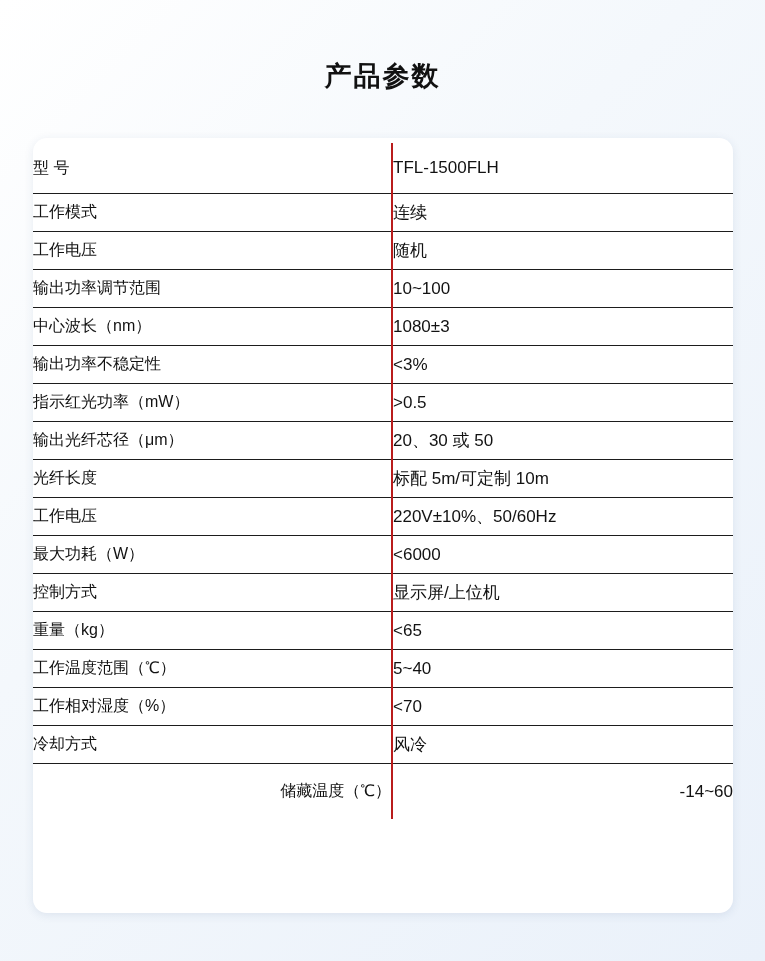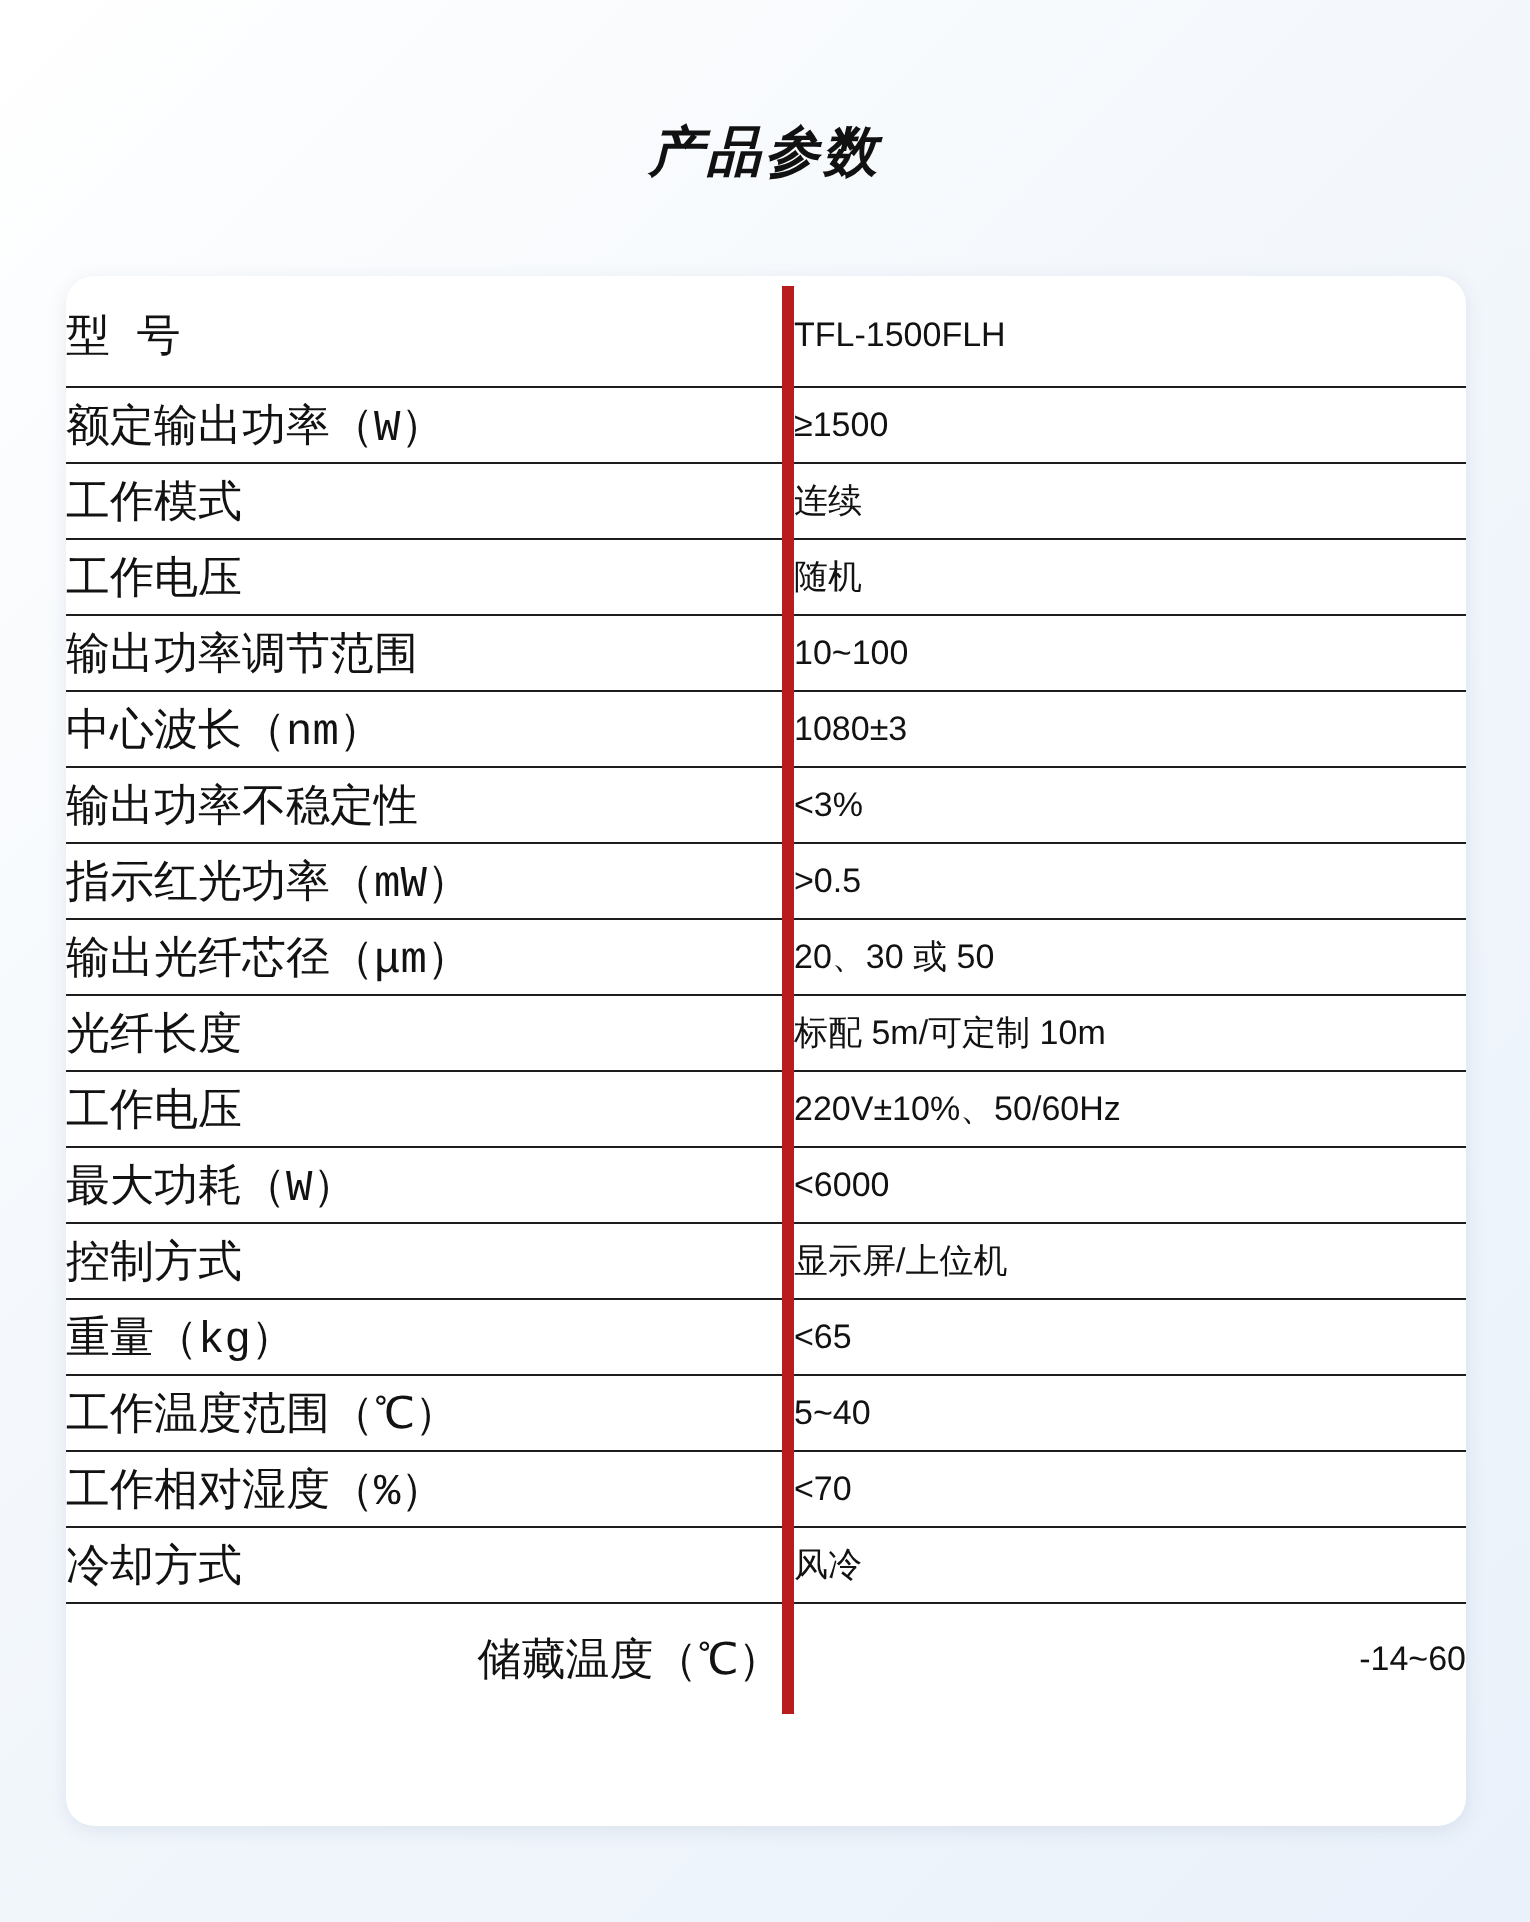--- a/index.html
+++ b/index.html
@@ -21,21 +21,20 @@
     padding: 0;
   }
   .page-title {
     text-align: center;
     font-size: 27px;
     font-weight: bold;
     letter-spacing: 2px;
     color: #111111;
     margin: 0;
     padding-top: 58px;
-    font-style: italic;
   }
   .spec-card {
     position: absolute;
     left: 33px;
     top: 138px;
     width: 700px;
     height: 775px;
     background: #ffffff;
     border-radius: 14px;
     box-shadow: 0 2px 10px rgba(40, 70, 120, 0.10);
@@ -56,24 +55,23 @@
     vertical-align: middle;
     color: #121212;
   }
   table.spec-table tr:last-child td {
     border-bottom: none;
     text-align: right;
   }
   td.spec-name {
     width: 358px;
     padding-left: 22px;
-    border-right: 6px solid #b91c1c;
-    font-size: 22px;
+    border-right: 2px solid #b91c1c;
+    font-size: 16px;
     white-space: nowrap;
-    font-family: Liberation Mono, monospace;
   }
   td.spec-value {
     padding-left: 14px;
     font-size: 17px;
     white-space: nowrap;
   }
   tr.first-row td {
     height: 50px;
   }
   tr.last-row td {
@@ -87,24 +85,20 @@
 
   <h1 class="page-title">产品参数</h1>
 
   <div class="spec-card"></div>
 
   <table class="spec-table">
     <tbody>
       <tr class="first-row">
         <td class="spec-name">型    号</td>
         <td class="spec-value">TFL-1500FLH</td>
-      </tr>
-      <tr>
-        <td class="spec-name">额定输出功率（W）</td>
-        <td class="spec-value">≥1500</td>
       </tr>
       <tr>
         <td class="spec-name">工作模式</td>
         <td class="spec-value">连续</td>
       </tr>
       <tr>
         <td class="spec-name">工作电压</td>
         <td class="spec-value">随机</td>
       </tr>
       <tr>

